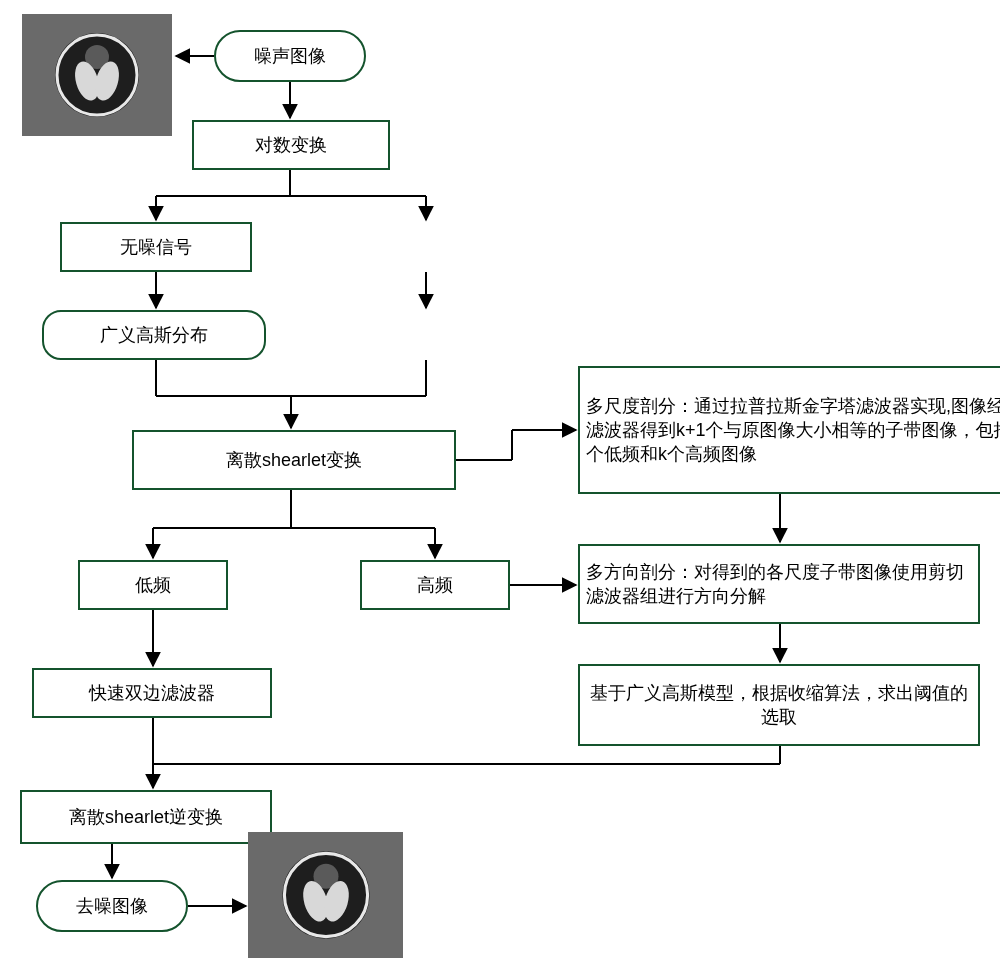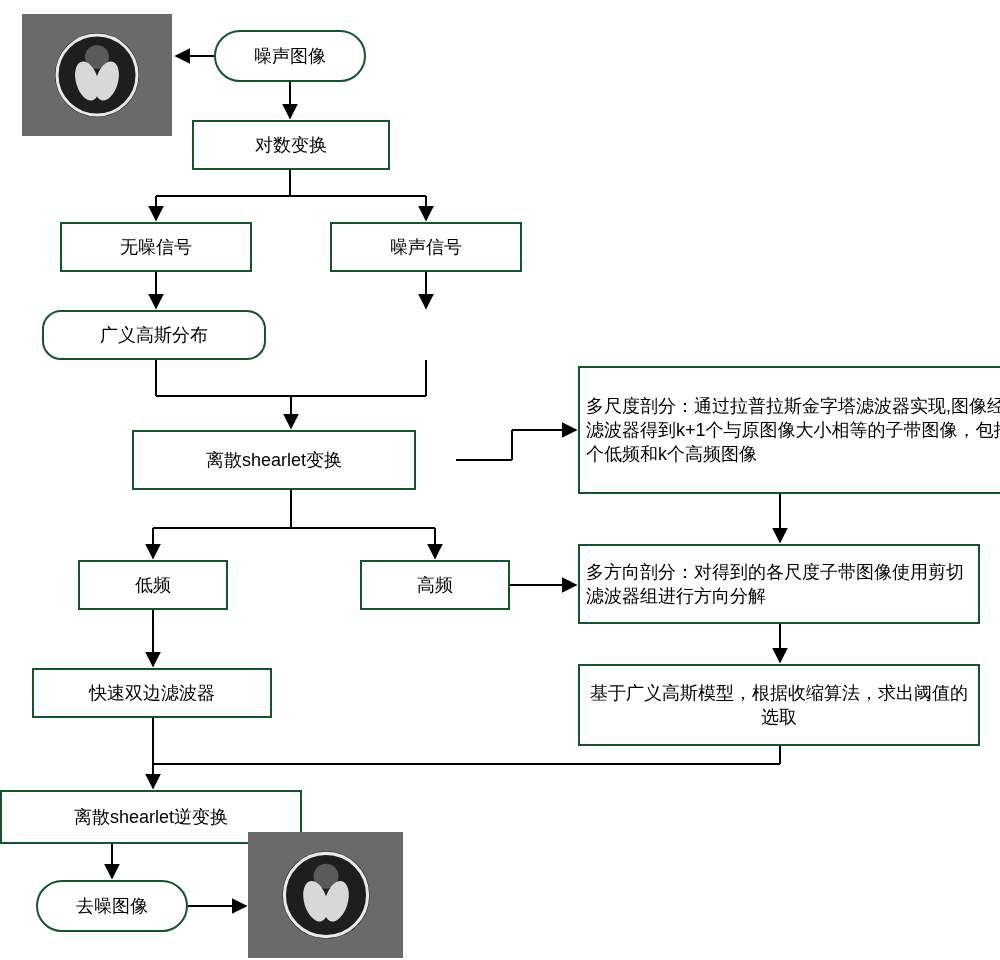--- a/index.html
+++ b/index.html
@@ -73,46 +73,43 @@
   </div>
 
   <div class="box" style="left:192px; top:120px; width:198px; height:50px;">
     <span>对数变换</span>
   </div>
 
   <div class="box" style="left:60px; top:222px; width:192px; height:50px;">
     <span>无噪信号</span>
   </div>
 
-  <div class="box" style="left:330px; top:222px; width:192px; height:50px;">
-    <span>噪声信号</span>
-  </div>
 
   <div class="box" style="left:42px; top:310px; width:224px; height:50px;border-radius:19px;">
     <span>广义高斯分布</span>
   </div>
 
 
-  <div class="box" style="left:132px; top:430px; width:284px; height:60px;">
+  <div class="box" style="left:132px; top:430px; width:324px; height:60px;">
     <span>离散shearlet变换</span>
   </div>
 
   <div class="box" style="left:78px; top:560px; width:150px; height:50px;">
     <span>低频</span>
   </div>
 
   <div class="box" style="left:360px; top:560px; width:150px; height:50px;">
     <span>高频</span>
   </div>
 
   <div class="box" style="left:32px; top:668px; width:240px; height:50px;">
     <span>快速双边滤波器</span>
   </div>
 
-  <div class="box" style="left:0; top:790px; width:302px; height:54px;">
+  <div class="box" style="left:20px; top:790px; width:252px; height:54px;">
     <span>离散shearlet逆变换</span>
   </div>
 
   <div class="box pill" style="left:36px; top:880px; width:152px; height:52px;">
     <span>去噪图像</span>
   </div>
 
   <div class="phantom" style="left:248px; top:832px; width:155px; height:126px;">
     <svg viewBox="0 0 100 100" width="124" height="104">
       <rect x="0" y="0" width="100" height="100" fill="#6a6a6a"></rect>

